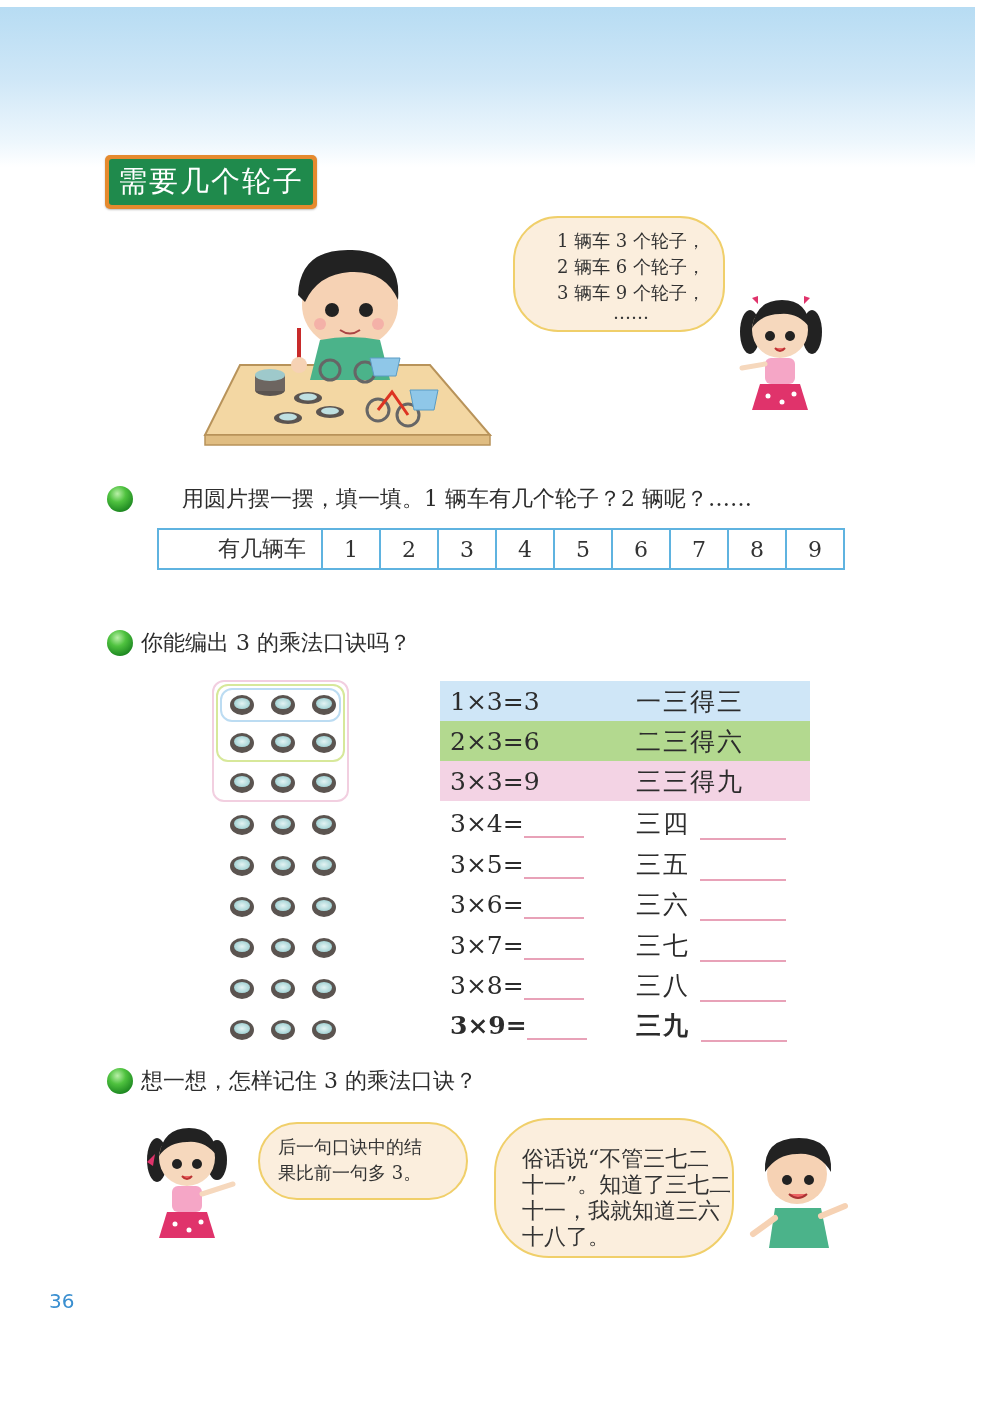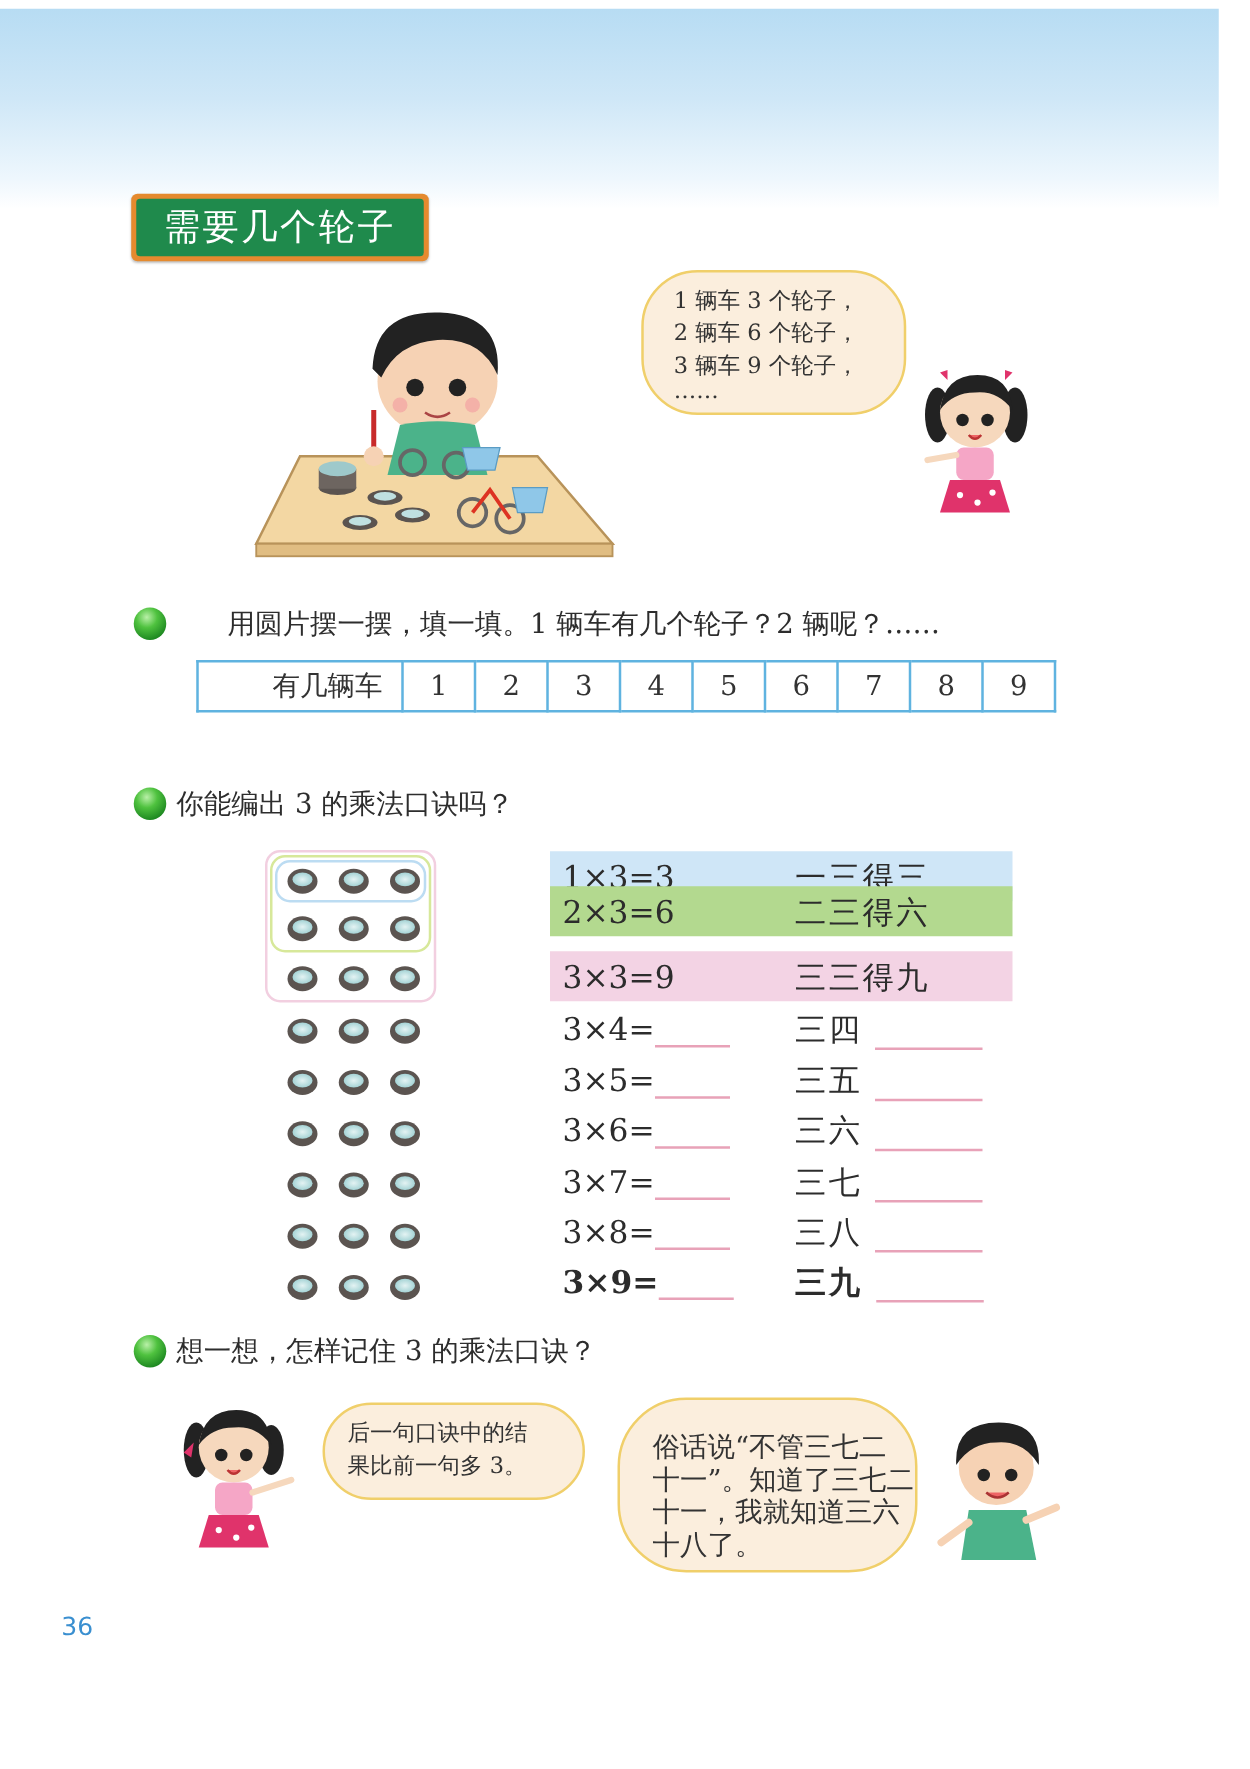--- a/index.html
+++ b/index.html
@@ -2,21 +2,21 @@
 <html><head>
 <meta charset="utf-8">
 <style>
   * { box-sizing: border-box; margin: 0; padding: 0; }
   html, body { width: 1000px; height: 1415px; background: #ffffff; overflow: hidden; }
   body { position: relative; font-family: "DejaVu Serif", "Liberation Serif", serif; color: #2a2a2a; }
 
   .sky { position: absolute; left: 0; top: 7px; width: 975px; height: 160px;
          background: linear-gradient(to bottom, #b7dcf3 0%, #cfe7f7 45%, #eef7fd 85%, #ffffff 100%); }
 
-  .title-badge { position: absolute; left: 105px; top: 155px; width: 238px; height: 54px;
+  .title-badge { position: absolute; left: 105px; top: 155px; width: 212px; height: 54px;
                  background: #e58a2e; border-radius: 5px; padding: 4px; box-shadow: 0 1px 2px rgba(0,0,0,0.25); }
   .title-inner { width: 100%; height: 100%; background: #1f8a4c; border-radius: 3px;
                  display: flex; align-items: center; justify-content: center;
                  color: #ffffff; font-family: "DejaVu Sans", sans-serif; font-size: 29px; letter-spacing: 2px; }
 
   .illus { position: absolute; }
   .bubble { position: absolute; background: #fbeedd; border: 2px solid #f0cf6a; border-radius: 45px;
             font-size: 18px; line-height: 26px; color: #333; }
 
   .bullet-line { position: absolute; left: 107px; display: flex; align-items: center; font-size: 22px; color: #2d2d2d; }
@@ -79,21 +79,21 @@
     <circle cx="198" cy="170" r="11" fill="none" stroke="#666" stroke-width="3"></circle>
     <circle cx="228" cy="175" r="11" fill="none" stroke="#666" stroke-width="3"></circle>
     <path d="M198,170 L212,152 L228,175" stroke="#d32" stroke-width="3" fill="none"></path>
     <polygon points="230,150 258,150 254,170 234,170" fill="#8fc7e8" stroke="#5a9cc4"></polygon>
     <circle cx="150" cy="130" r="10" fill="none" stroke="#666" stroke-width="3"></circle>
     <circle cx="185" cy="132" r="10" fill="none" stroke="#666" stroke-width="3"></circle>
     <polygon points="190,118 220,118 216,136 194,136" fill="#8fc7e8" stroke="#5a9cc4"></polygon>
   </svg>
 </div>
 
-<div class="bubble" style="left:513px; top:216px; width:212px; height:116px; padding:10px 0 0 24px;">
+<div class="bubble" style="left:513px; top:216px; width:212px; height:116px; padding:10px 0 0 24px;text-align:center;">
   <div>1 辆车 3 个轮子，</div>
   <div>2 辆车 6 个轮子，</div>
   <div>3 辆车 9 个轮子，</div>
   <div style="line-height:14px;">……</div>
 </div>
 
 <div class="illus" style="left:730px; top:292px; width:100px; height:125px;">
   <svg width="100" height="125" viewBox="0 0 100 125">
     <ellipse cx="20" cy="40" rx="10" ry="22" fill="#222"></ellipse>
       <ellipse cx="82" cy="40" rx="10" ry="22" fill="#222"></ellipse>
@@ -188,21 +188,21 @@
       <span class="disc"></span>
       <span class="disc"></span>
     </div>
 </div>
 
 <div class="formula-rows">
   <div class="frow" style="top:0; background:#cfe6f7;">
     <span class="eq">1×3=3</span>
     <span class="rhyme">一三得三</span>
   </div>
-  <div class="frow" style="top:28px; background:#b3d98f;">
+  <div class="frow" style="top:40px; background:#b3d98f;">
     <span class="eq">2×3=6</span>
     <span class="rhyme">二三得六</span>
   </div>
   <div class="frow" style="top:80px; background:#f3d3e4;">
     <span class="eq">3×3=9</span>
     <span class="rhyme">三三得九</span>
   </div>
   <div class="frow" style="top:122px;">
     <span class="eq"><span>3×4=</span><span class="blank" style="width:60px;"></span></span>
     <span class="rhyme"><span>三四</span> <span class="blank" style="width:86px;"></span></span>

